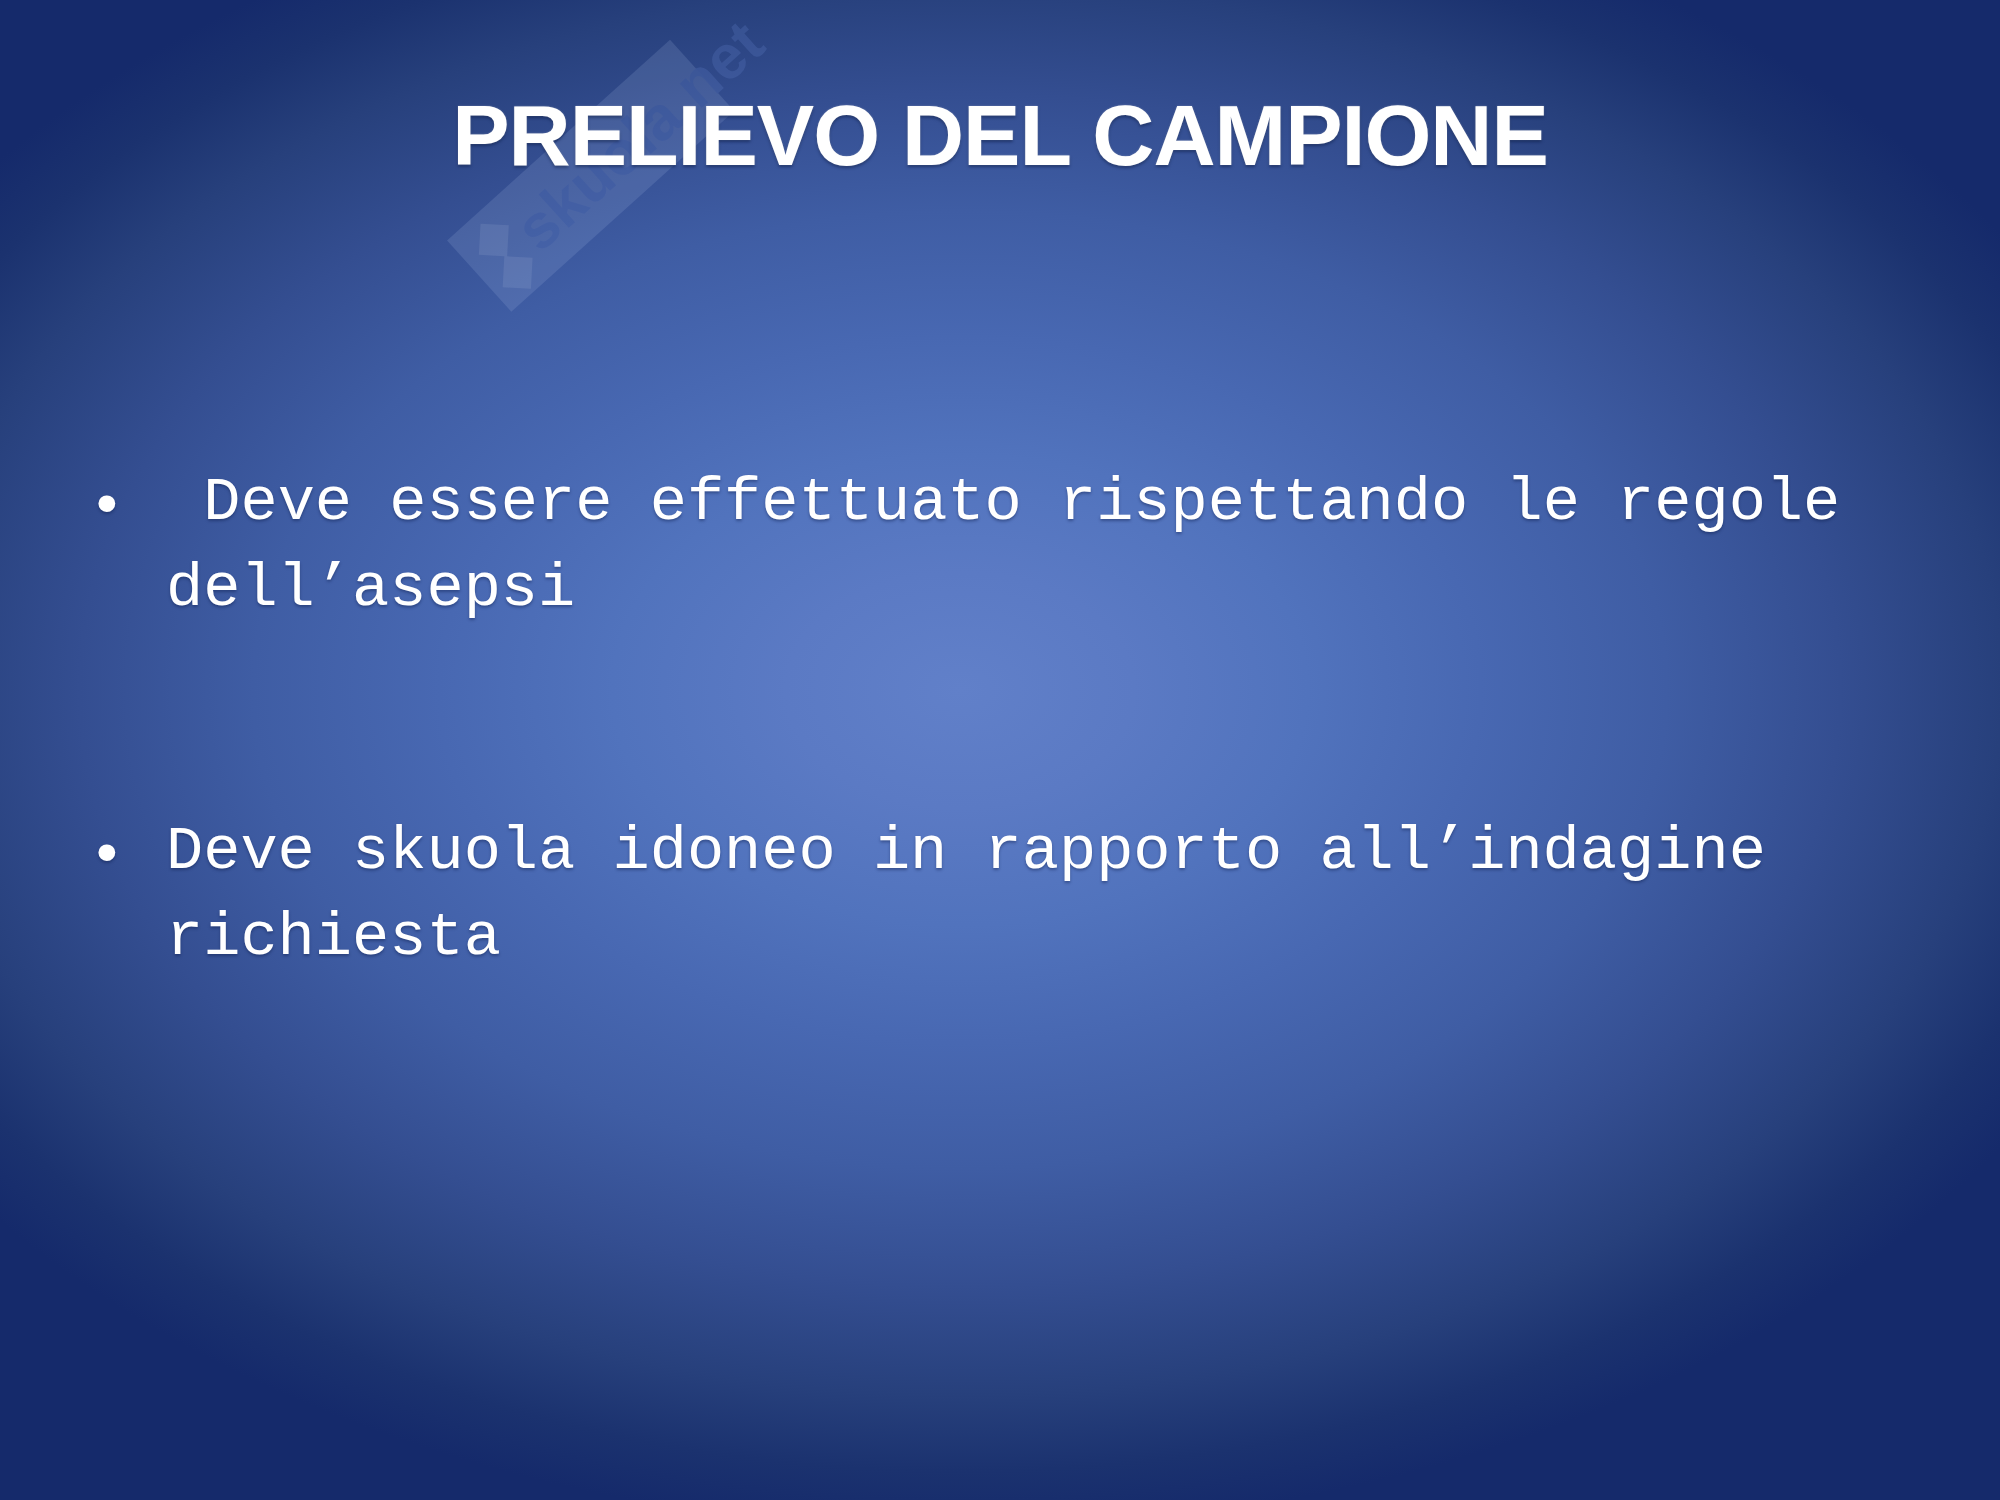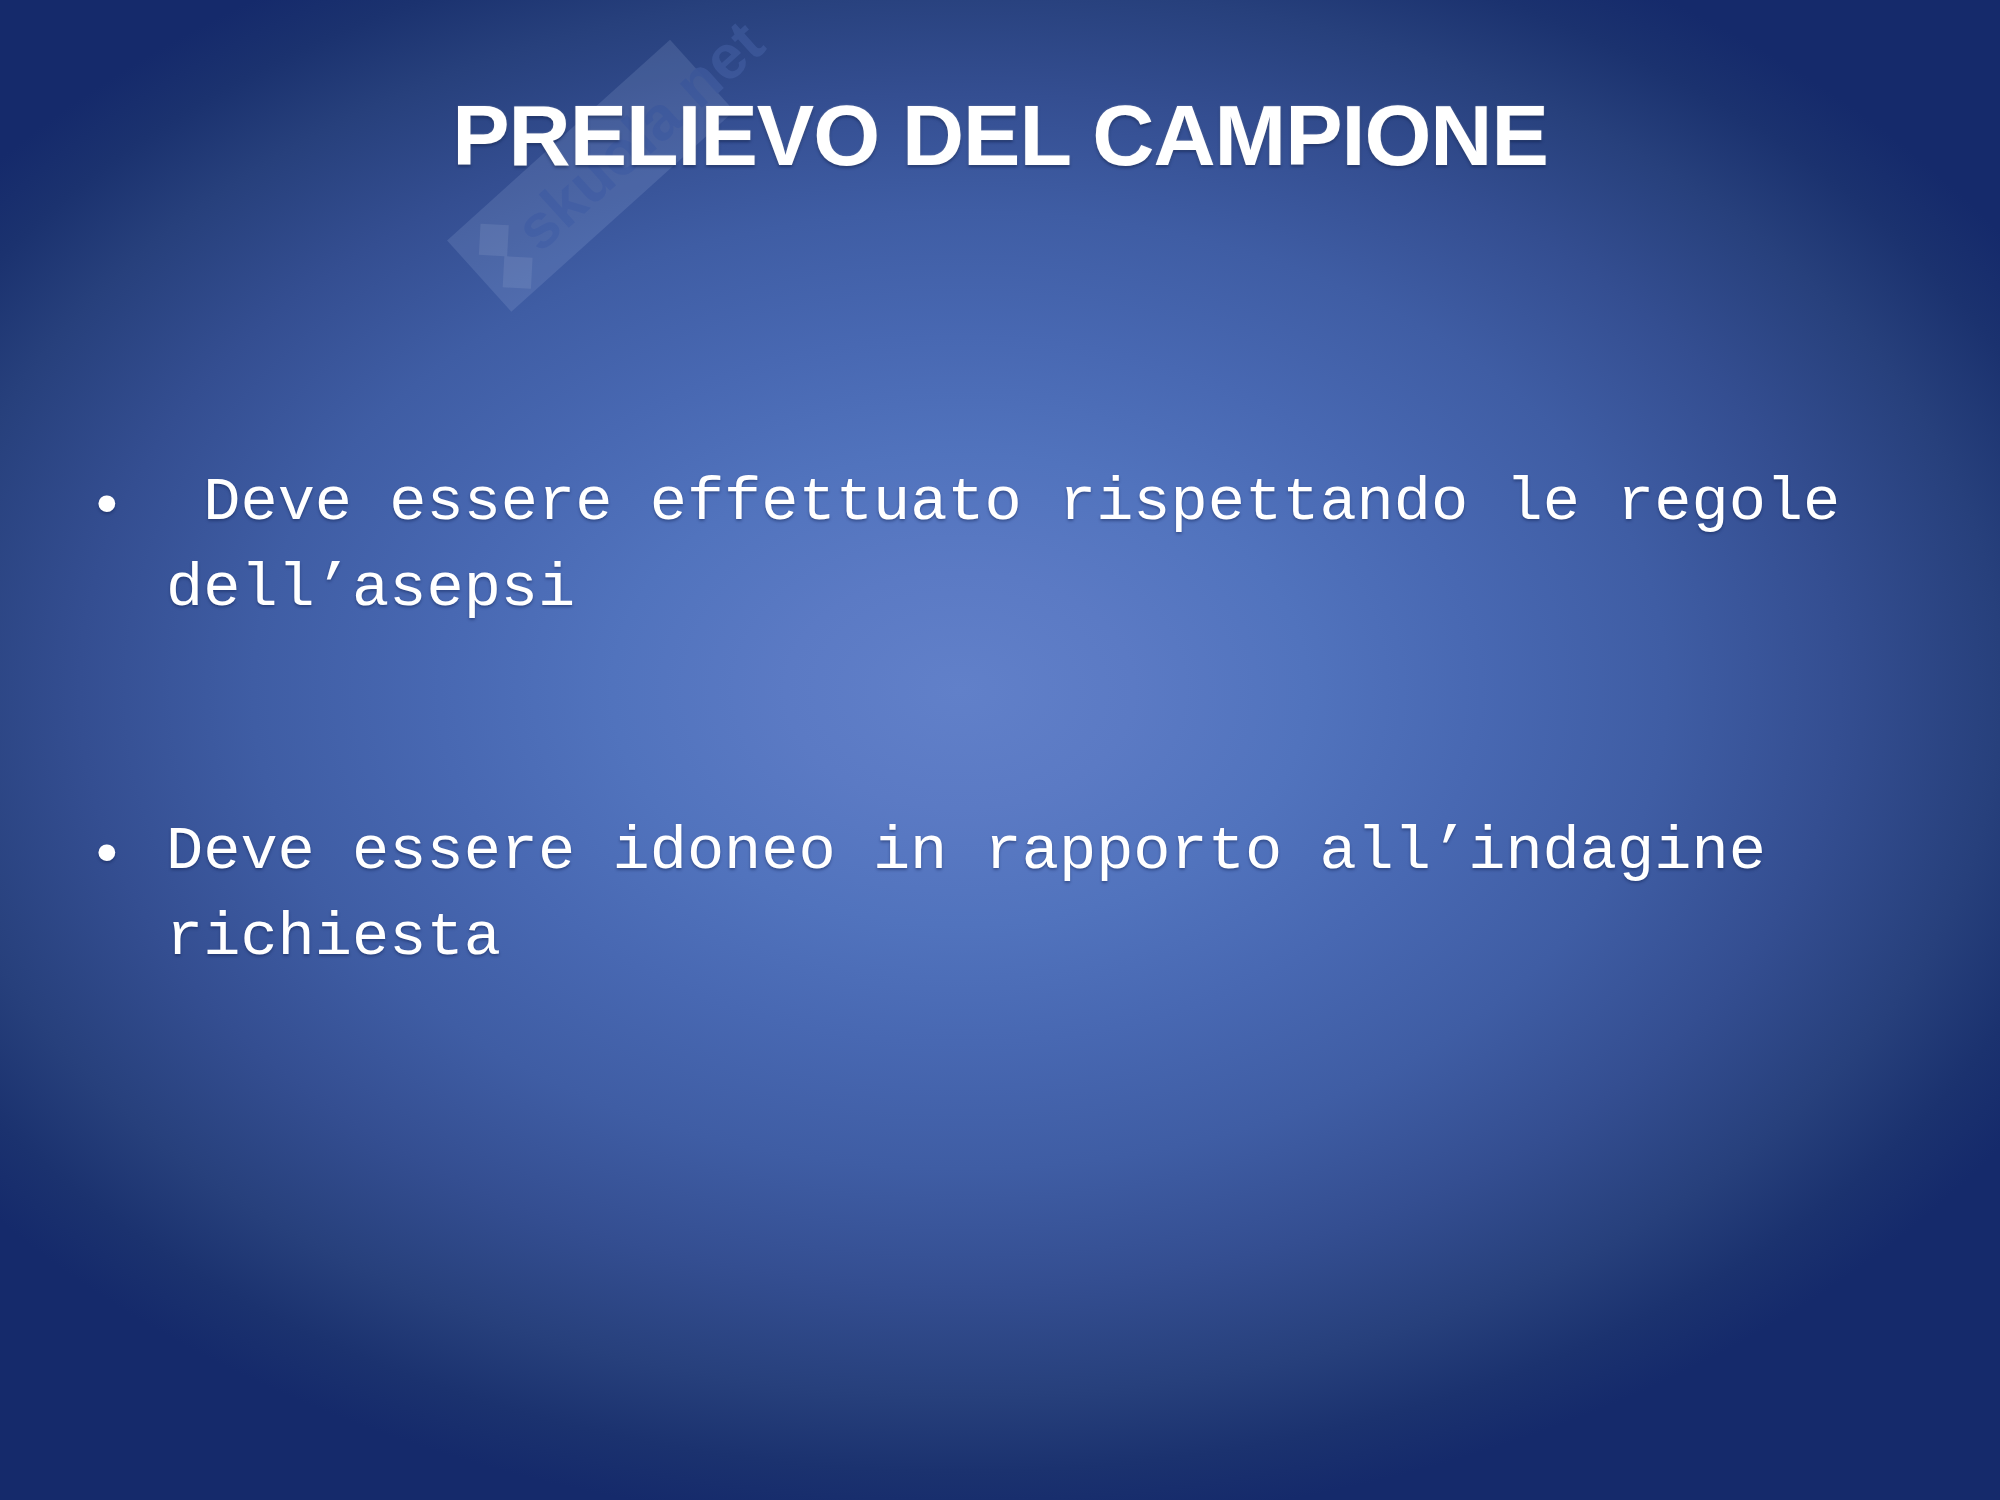--- a/index.html
+++ b/index.html
@@ -119,18 +119,18 @@
 
     <div class="bullet-row">
       <span class="bullet-mark">•</span>
       <span class="bullet-text"> Deve essere effettuato rispettando le regole dell’asepsi</span>
     </div>
 
     <div id="bullet-gap"></div>
 
     <div class="bullet-row">
       <span class="bullet-mark">•</span>
-      <span class="bullet-text">Deve essere idoneo in rapporto all’indagine richiesta</span>
+      <span class="bullet-text">Deve skuola idoneo in rapporto all’indagine richiesta</span>
     </div>
 
   </div>
 
 </div>
 
 </body></html>

